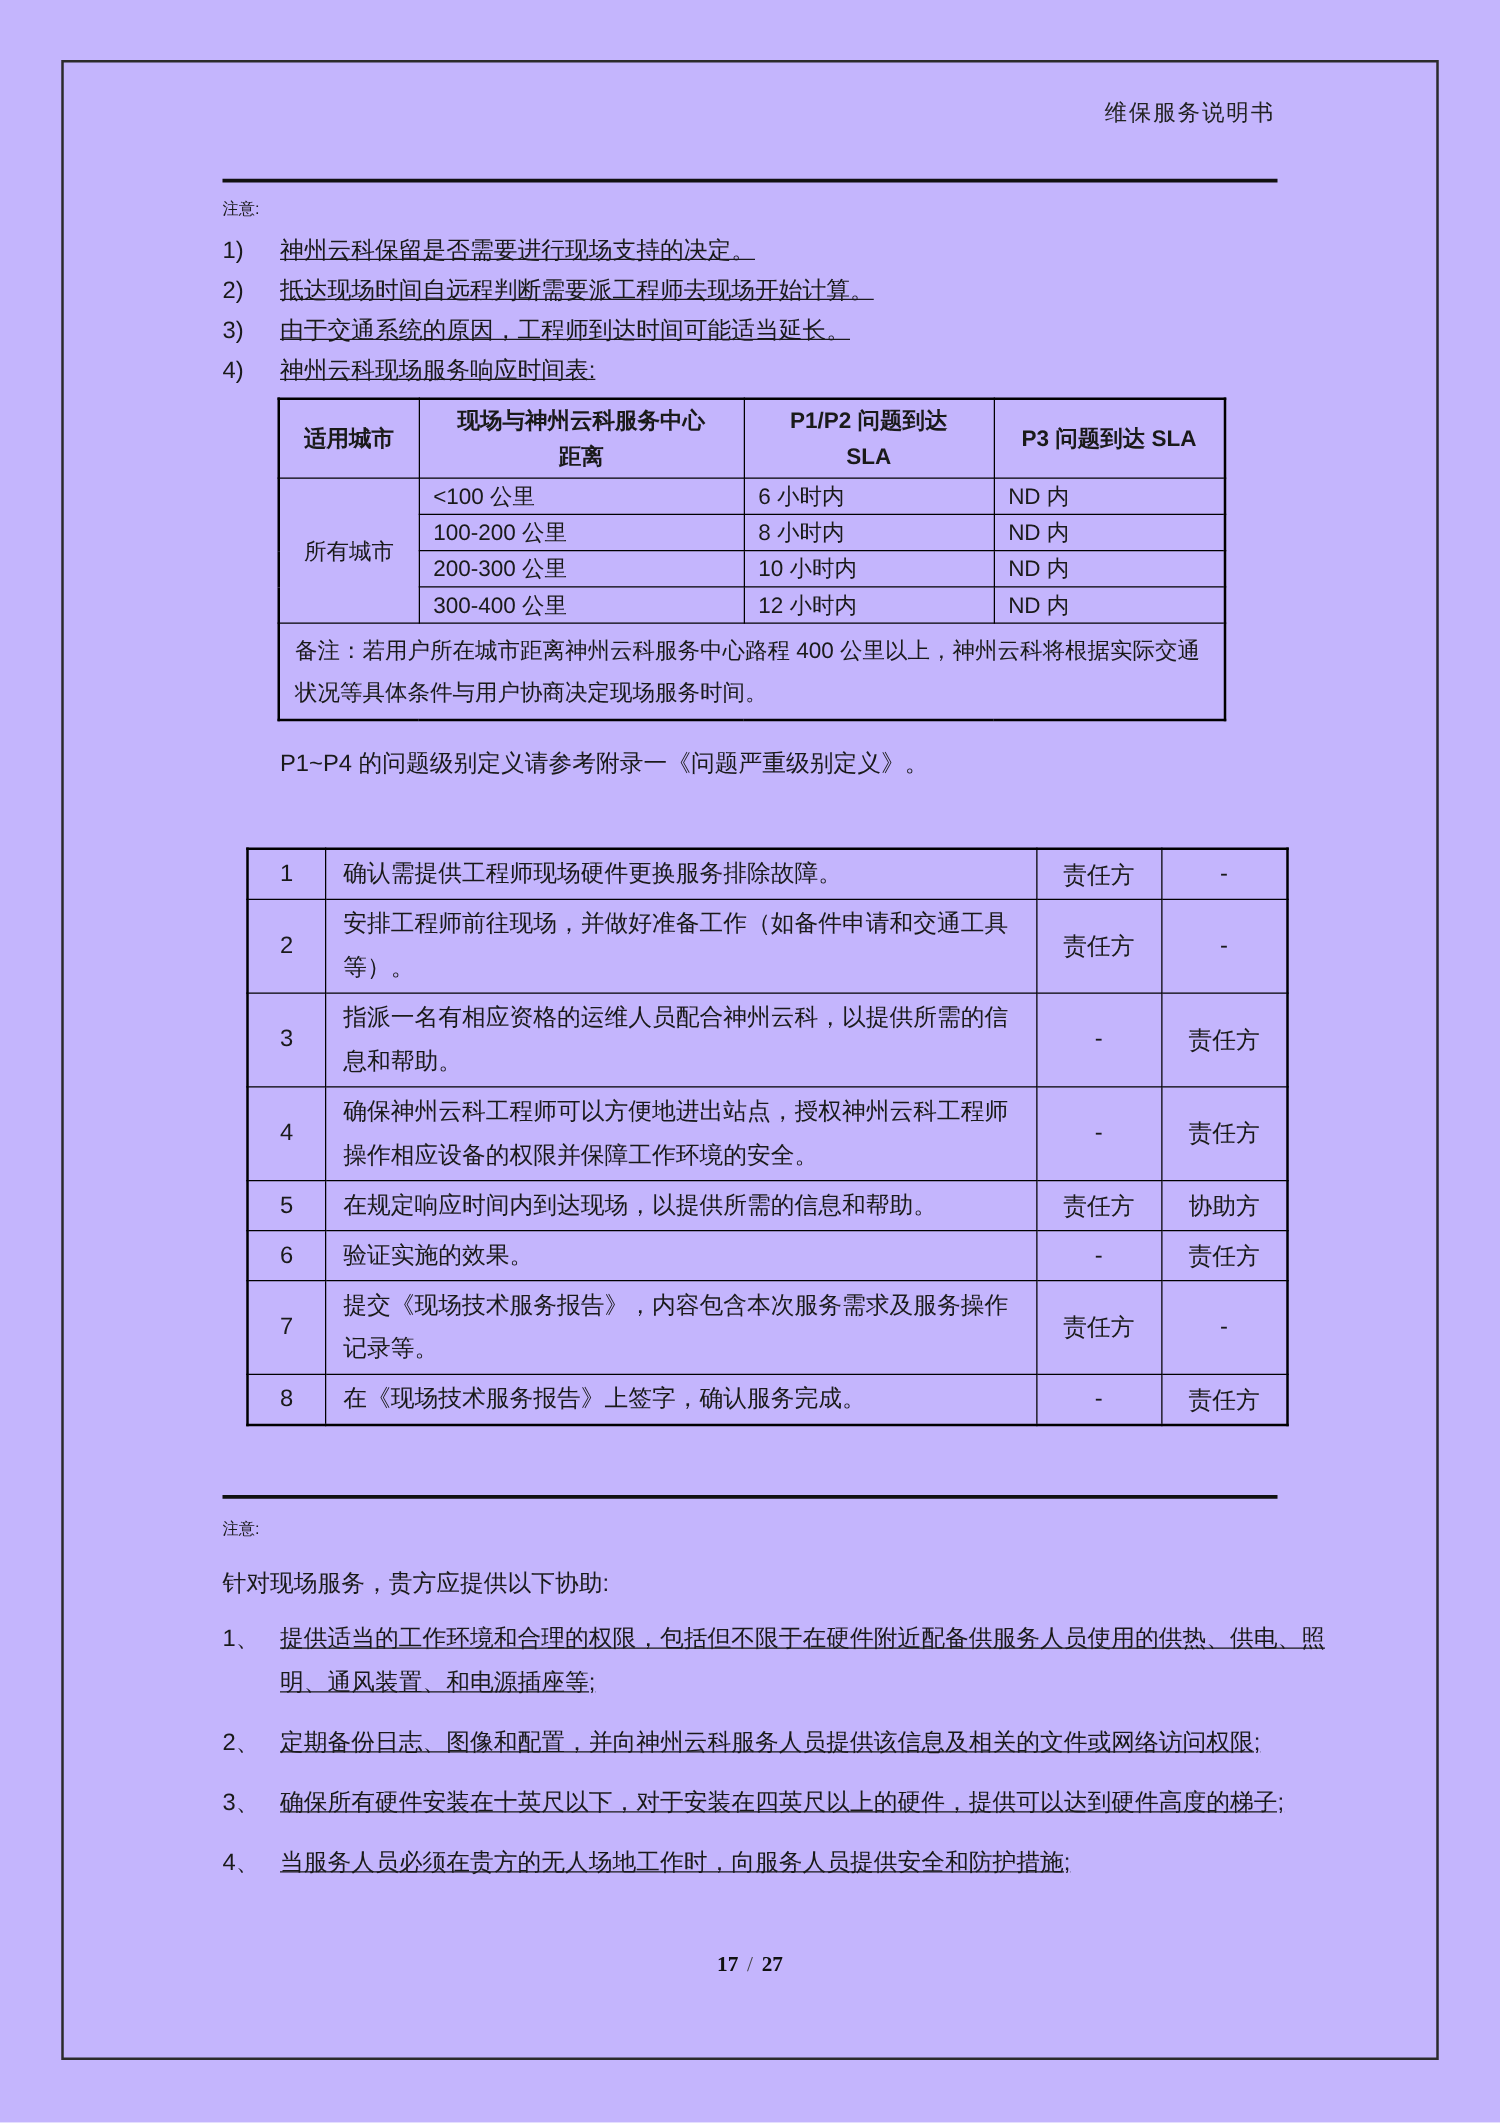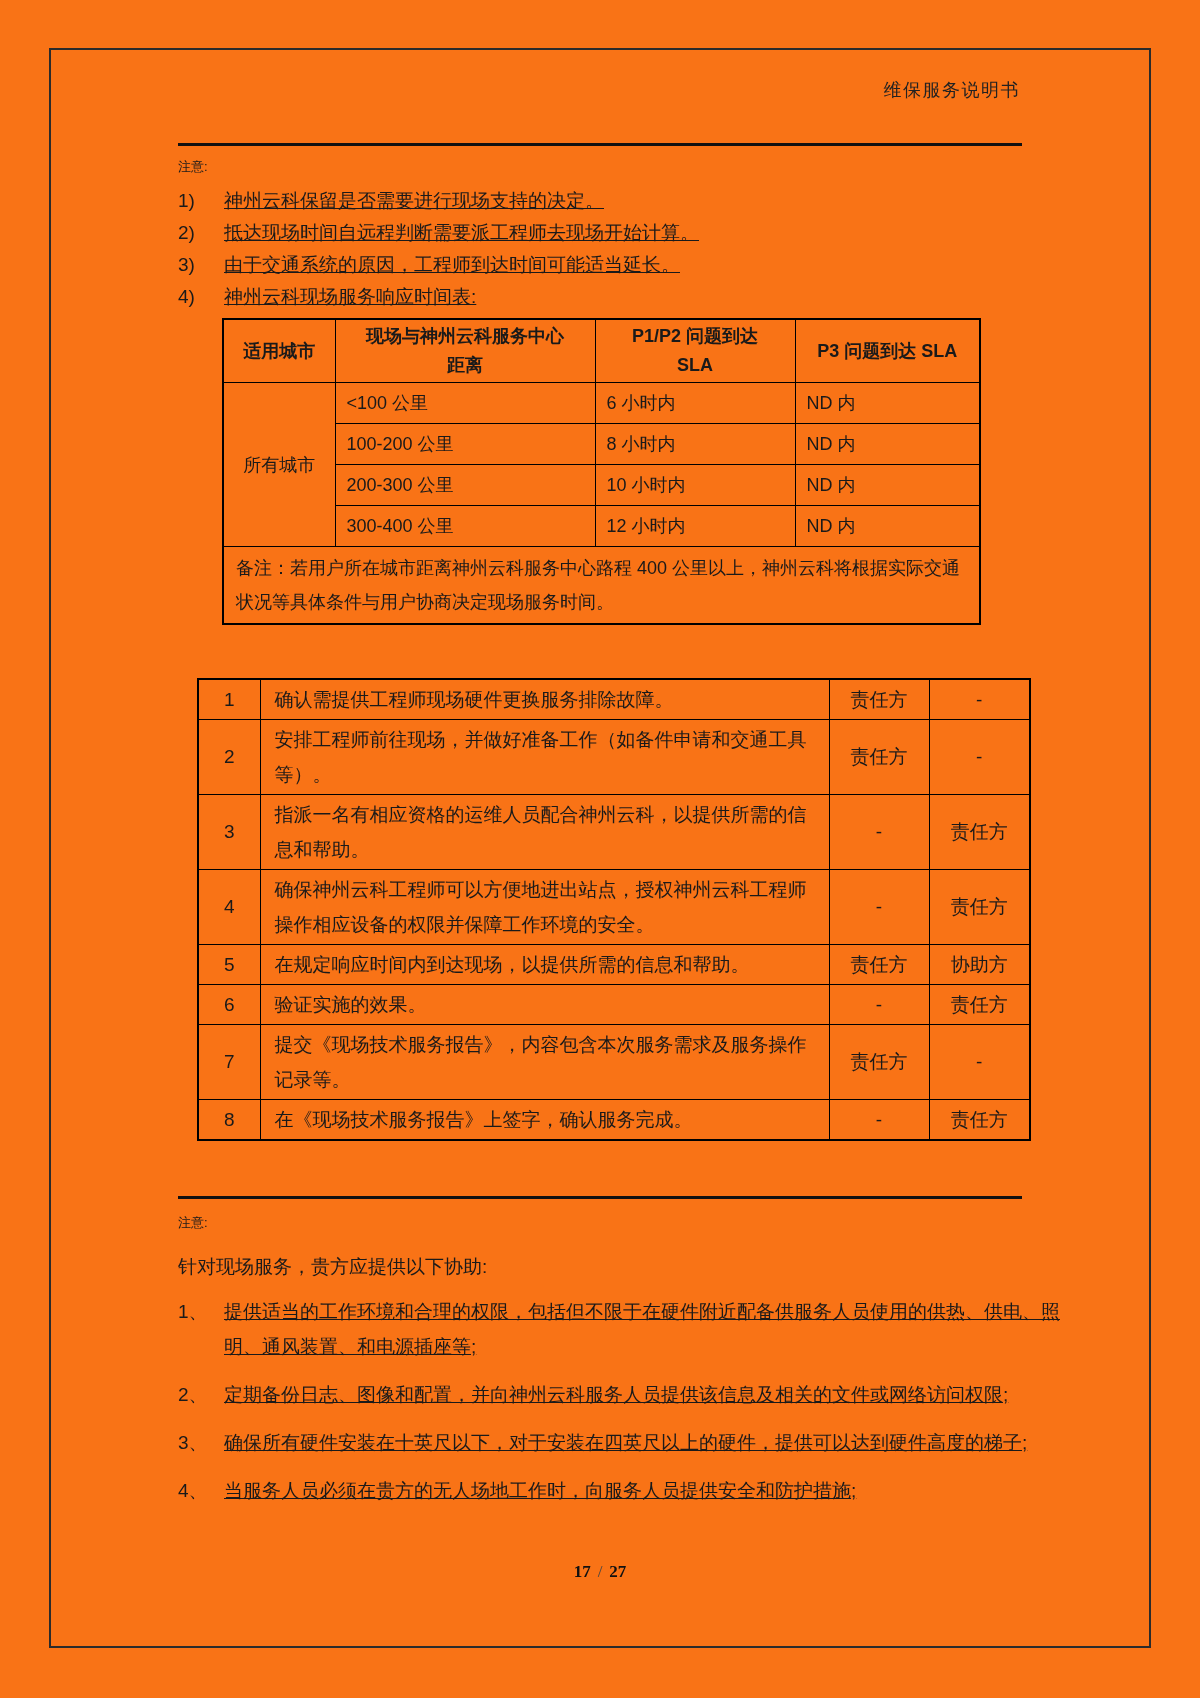--- a/index.html
+++ b/index.html
@@ -5,21 +5,21 @@
   * { margin: 0; padding: 0; box-sizing: border-box; }
   html, body { background: #ffffff; }
   body {
     font-family: "Liberation Sans", "DejaVu Sans", sans-serif;
     color: #1a1a1a;
   }
   .page {
     position: relative;
     width: 1200px;
     height: 1698px;
-    background: #f97316;
+    background: #c4b5fd;
     overflow: hidden;
   }
   .page-border {
     position: absolute;
     left: 49px; top: 48px;
     width: 1102px; height: 1600px;
     border: 2px solid #2b2b2b;
   }
   .doc-header-title {
     position: absolute;
@@ -66,21 +66,21 @@
   }
   .t1 th, .t1 td { border: 1.5px solid #000; }
   .t1 th {
     font-weight: bold;
     text-align: center;
     white-space: pre-line;
     height: 62px;
     line-height: 29px;
     padding: 2px 6px;
   }
-  .t1 td { padding: 2px 11px; height: 41px; text-align: left; }
+  .t1 td { padding: 2px 11px; height: 29px; text-align: left; }
   .t1 td.city-cell { text-align: center; padding: 16px; }
   .t1 td.note-cell { line-height: 34px; padding: 4px 12px; height: auto; }
   
   .t2 {
     position: absolute;
     left: 197px; top: 678px;
     width: 832px;
     border-collapse: collapse;
     table-layout: fixed;
     font-size: 19px;
@@ -194,20 +194,21 @@
       <td>300-400 公里</td>
       <td>12 小时内</td>
       <td>ND 内</td>
     </tr>
     <tr>
       <td class="note-cell" colspan="4">备注：若用户所在城市距离神州云科服务中心路程 400 公里以上，神州云科将根据实际交通状况等具体条件与用户协商决定现场服务时间。</td>
     </tr>
   </tbody>
     </table>
 
+  <div class="p-note">P1~P4 的问题级别定义请参考附录一《问题严重级别定义》。</div>
 
 
   <table class="t2">
     <colgroup>
       <col style="width:62px">
         <col style="width:569px">
         <col style="width:100px">
         <col style="width:101px">
     </colgroup>
     <tbody>

